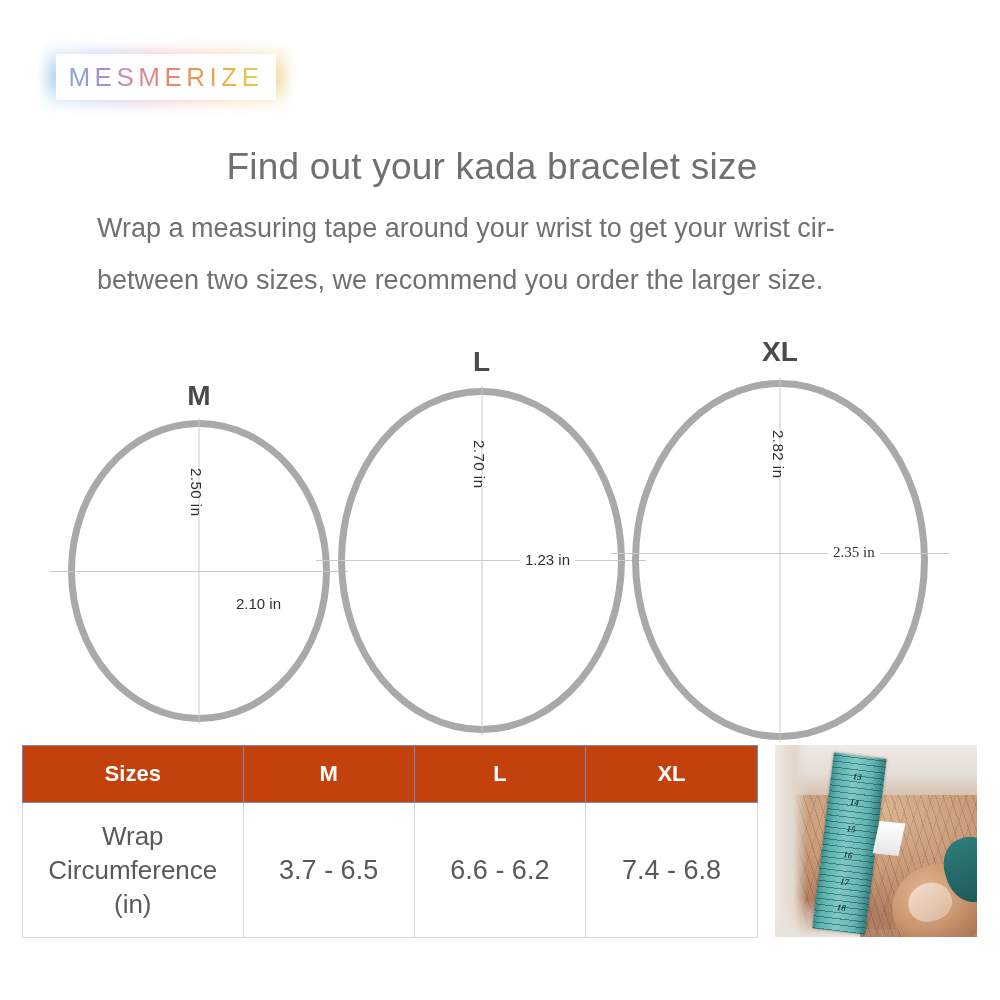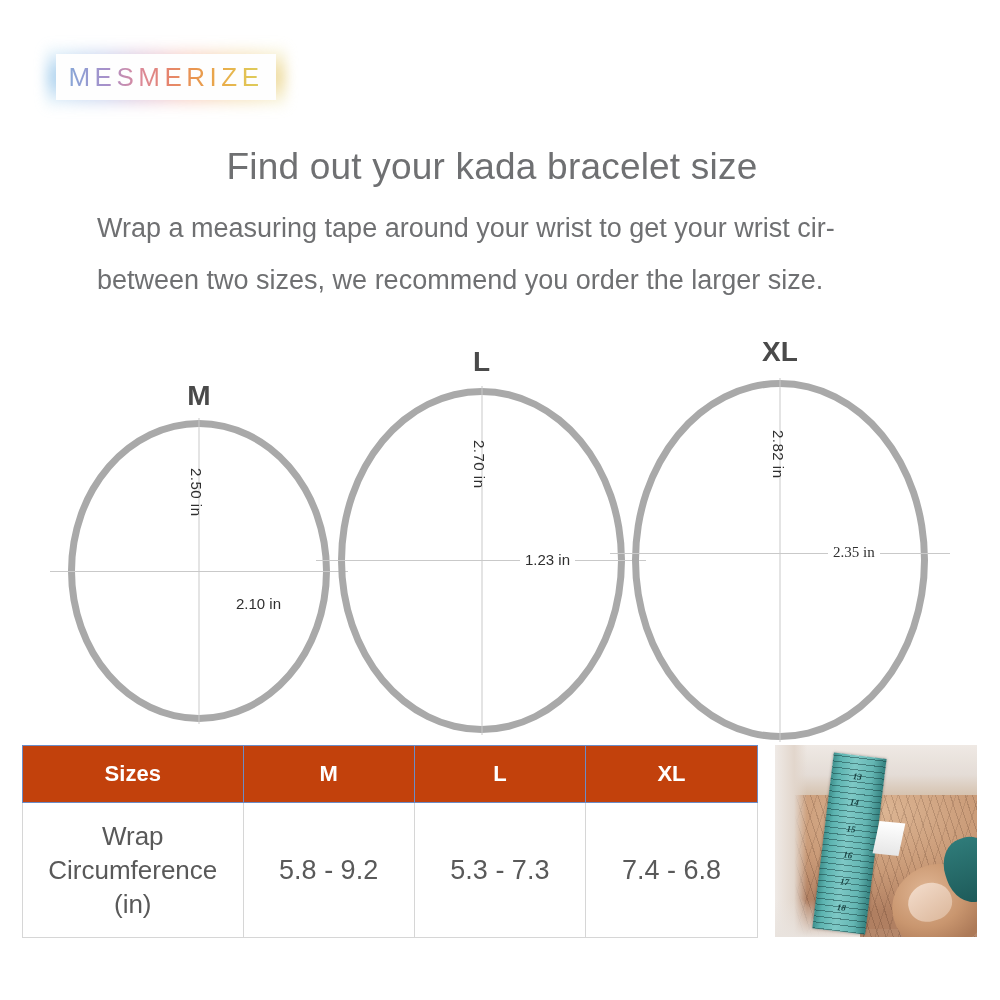--- a/index.html
+++ b/index.html
@@ -247,22 +247,22 @@
         <th>XL</th>
       </tr>
     </thead>
     <tbody>
       <tr>
         <td class="rowhead">
           <span>Wrap</span><br>
           <span>Circumference</span><br>
           <span>(in)</span>
         </td>
-        <td>5.8 - 9.2</td>
-        <td>5.3 - 7.3</td>
+        <td>3.7 - 6.5</td>
+        <td>6.6 - 6.2</td>
         <td>7.4 - 6.8</td>
       </tr>
     </tbody>
   </table>
 
   <div class="photo">
     <div class="ph-skin"></div>
     <div class="ph-arm"></div>
     <div class="ph-hairs"></div>
     <div class="ph-bg-top"></div>

